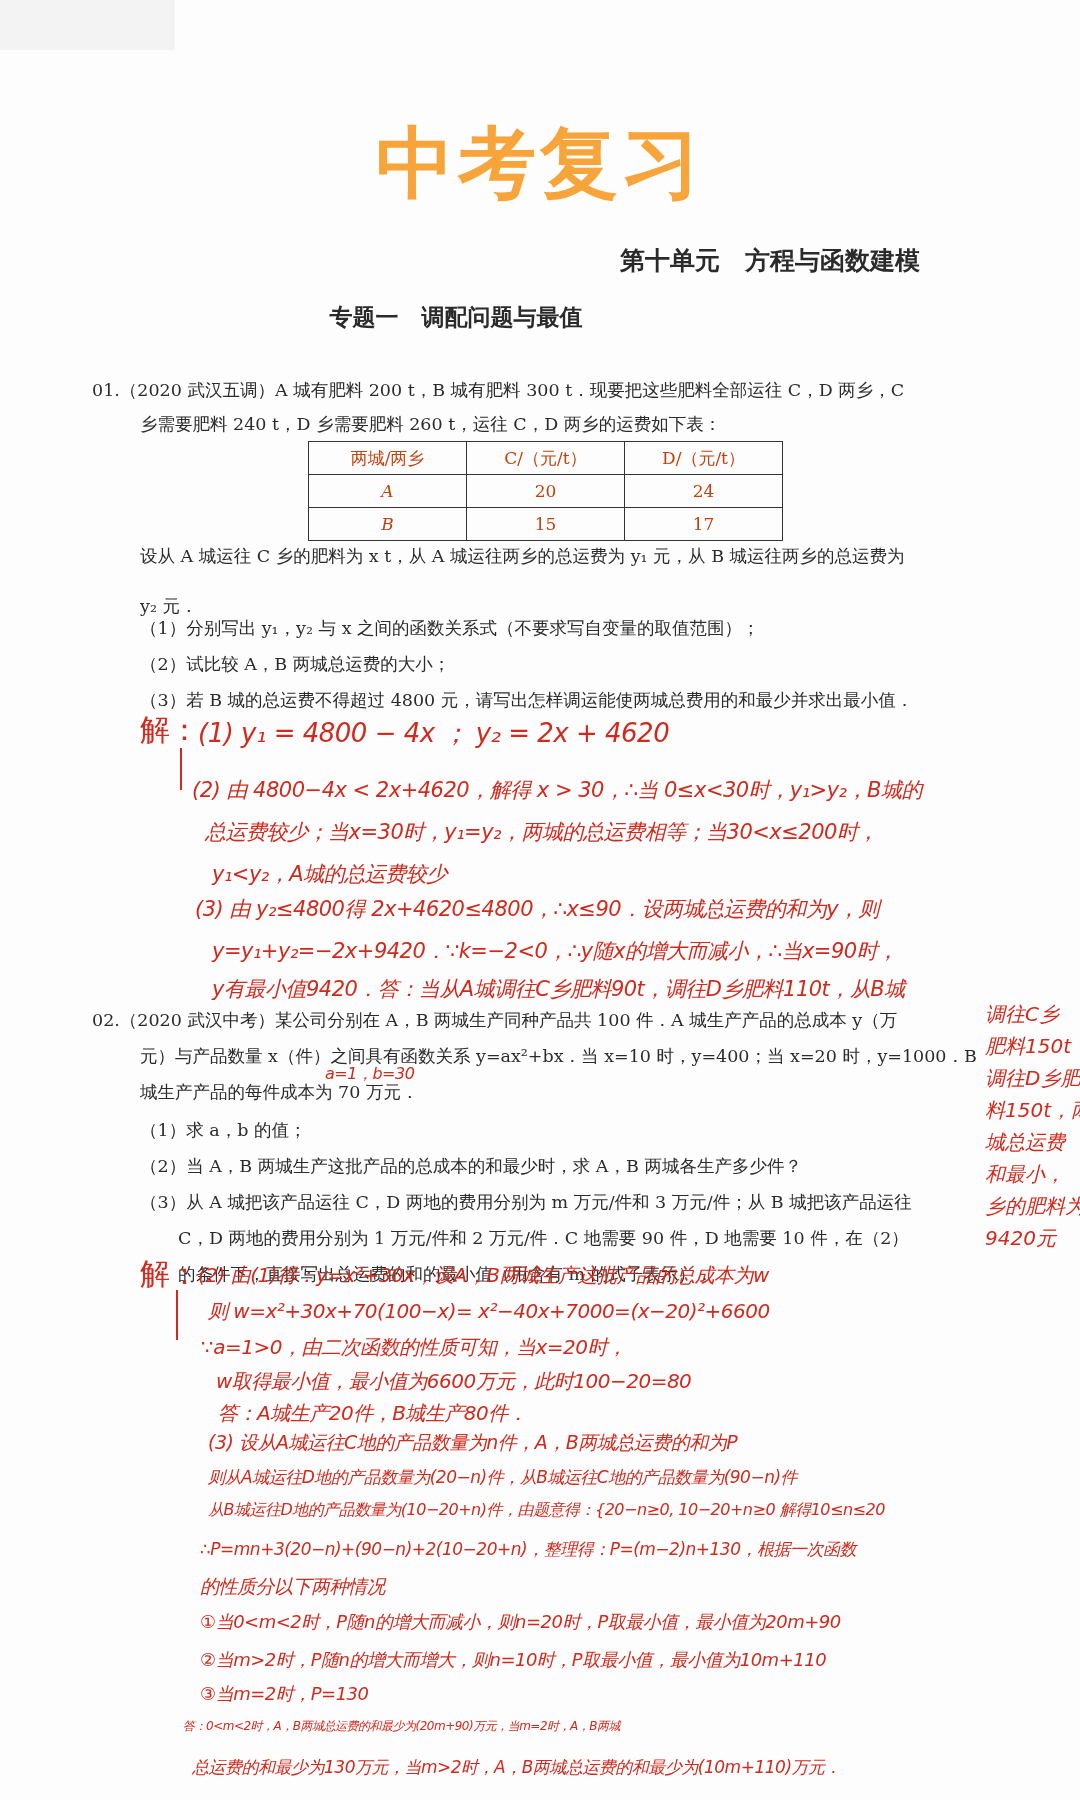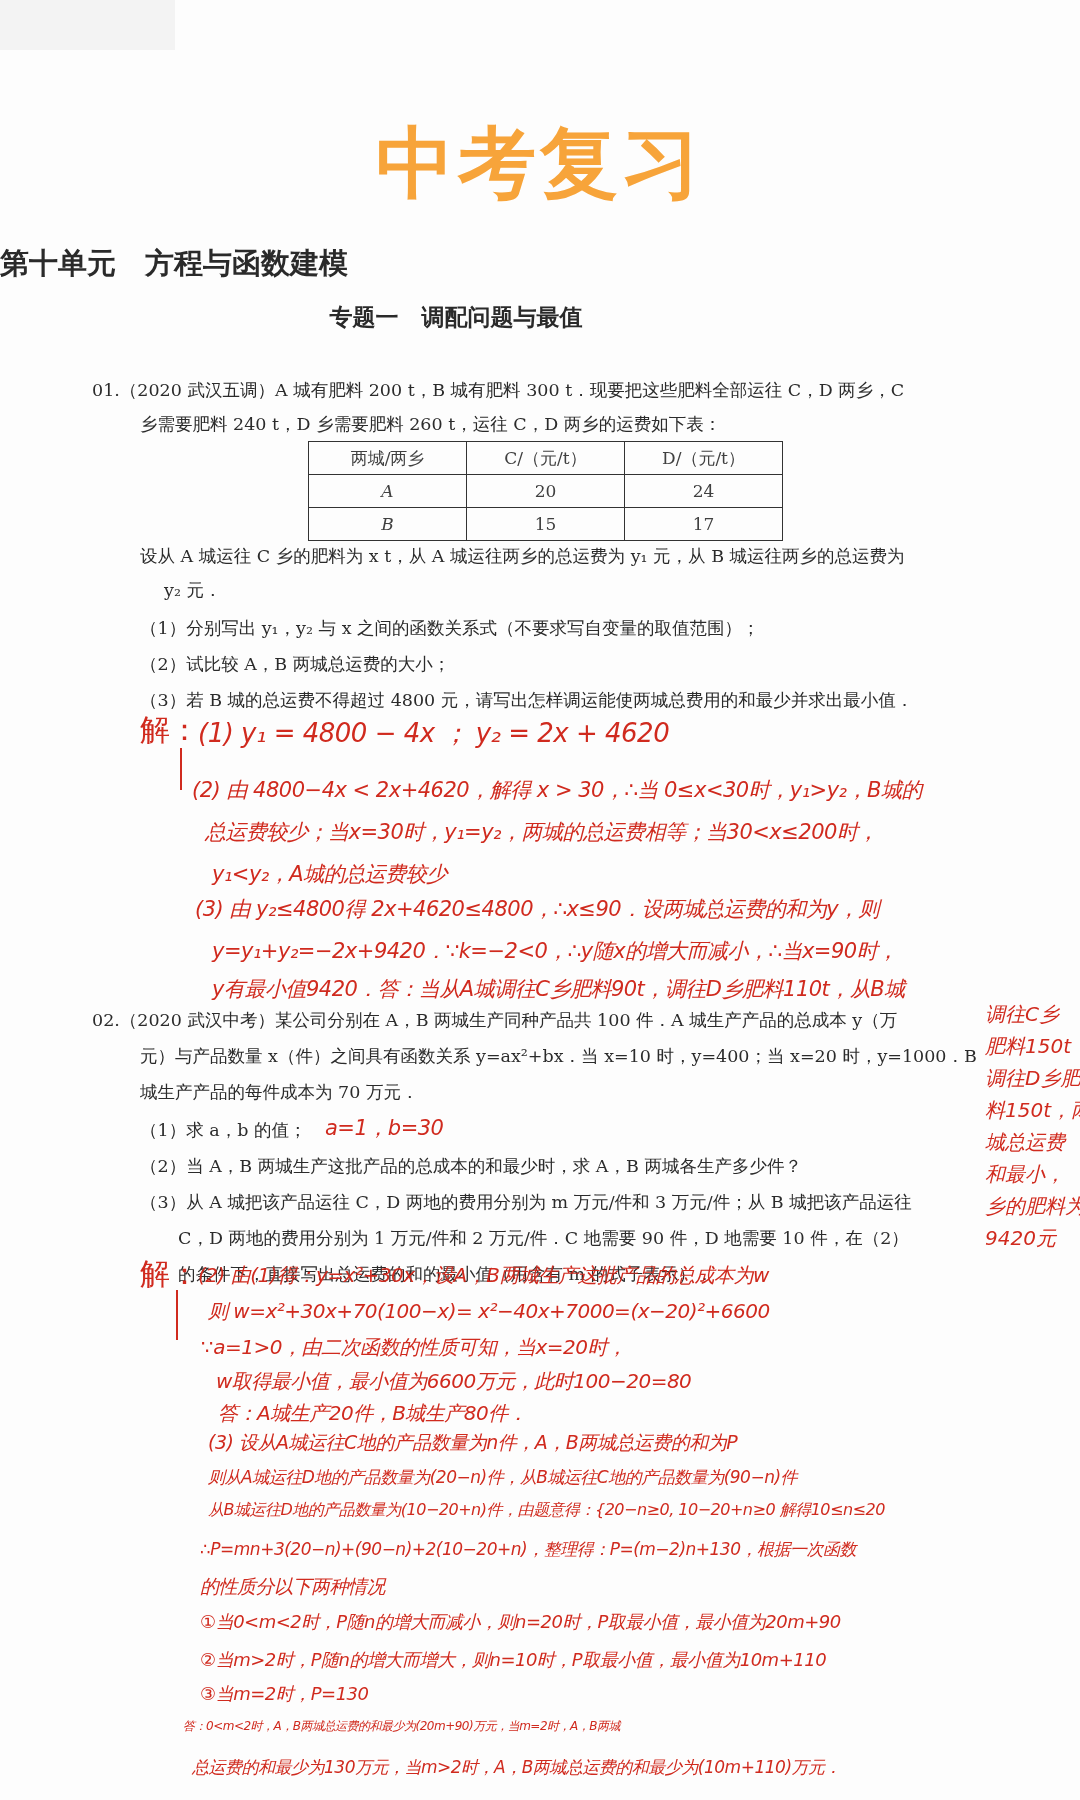--- a/index.html
+++ b/index.html
@@ -8,36 +8,36 @@
     background:#fdfdfd; position:relative;
     font-family:"DejaVu Serif","Liberation Serif",serif; color:#222;
   }
   .topshade { position:absolute; left:0; top:0; width:175px; height:50px; background:#f3f3f3; }
   .banner {
     position:absolute; left:0; width:1080px; top:112px; text-align:center;
     font-family:"DejaVu Sans","Liberation Sans",sans-serif; font-weight:bold;
     font-size:78px; letter-spacing:4px; color:#f7a43a;
   }
   .unit-title {
-    position:absolute; left:0; width:920px; top:244px; text-align:left;
-    font-family:"DejaVu Sans",sans-serif; font-weight:bold; font-size:29px; color:#2a2a2a;
+    position:absolute; left:0; width:920px; top:244px; text-align:right;
+    font-family:"DejaVu Sans",sans-serif; font-weight:bold; font-size:25px; color:#2a2a2a;
   }
   .topic-title {
     position:absolute; left:0; width:912px; top:302px; text-align:center;
     font-weight:bold; font-size:23px; color:#2a2a2a;
   }
   .printed { position:absolute; font-size:17.5px; line-height:37px; color:#2b2b2b; white-space:nowrap; }
   .hand {
     position:absolute; font-family:"DejaVu Sans",sans-serif; color:#d02a1e;
     font-size:21px; white-space:nowrap; font-style:italic; letter-spacing:-0.5px;
   }
   .hand.big { font-size:30px; font-style:normal; }
   table.cost {
     position:absolute; left:308px; top:441px; border-collapse:collapse;
-    font-size:17px; color:#404040;
+    font-size:17px; color:#c2410c;
   }
   table.cost td, table.cost th {
     border:1.5px solid #333; width:155px; height:30px; text-align:center; font-weight:normal;
   }
   .vline { position:absolute; width:2px; background:#d02a1e; }
   .sidenote { position:absolute; left:985px; top:998px; width:95px; }
   .sidenote div { font-family:"DejaVu Sans",sans-serif; color:#d02a1e; font-size:20px; line-height:32px; font-style:italic; white-space:nowrap;}
 </style>
 </head>
 <body>
@@ -65,40 +65,40 @@
   </tr>
   <tr>
     <td style="font-style:italic">B</td>
     <td>15</td>
     <td>17</td>
   </tr>
 </tbody>
   </table>
 
 <div class="printed" style="left:140px;top:538px;">设从 A 城运往 C 乡的肥料为 x t，从 A 城运往两乡的总运费为 y₁ 元，从 B 城运往两乡的总运费为</div>
-<div class="printed" style="left:140px;top:572px;margin-left:24px;">y₂ 元．</div>
+<div class="printed" style="left:140px;top:588px;">y₂ 元．</div>
 <div class="printed" style="left:140px;top:610px;">（1）分别写出 y₁，y₂ 与 x 之间的函数关系式（不要求写自变量的取值范围）；</div>
 <div class="printed" style="left:140px;top:646px;">（2）试比较 A，B 两城总运费的大小；</div>
 <div class="printed" style="left:140px;top:682px;">（3）若 B 城的总运费不得超过 4800 元，请写出怎样调运能使两城总费用的和最少并求出最小值．</div>
 
 <div class="hand big" style="left:140px;top:710px;">解：</div>
 <div class="vline" style="left:180px;top:748px;height:42px;"></div>
 <div class="hand" style="left:198px;top:716px;font-size:26px;">(1) y₁ = 4800 − 4x ； y₂ = 2x + 4620</div>
 <div class="hand" style="left:192px;top:776px;">(2) 由 4800−4x &lt; 2x+4620，解得 x &gt; 30，∴当 0≤x&lt;30时，y₁&gt;y₂，B城的</div>
 <div class="hand" style="left:205px;top:818px;">总运费较少；当x=30时，y₁=y₂，两城的总运费相等；当30&lt;x≤200时，</div>
 <div class="hand" style="left:212px;top:860px;">y₁&lt;y₂，A城的总运费较少</div>
 <div class="hand" style="left:195px;top:895px;">(3) 由 y₂≤4800得 2x+4620≤4800，∴x≤90．设两城总运费的和为y，则</div>
 <div class="hand" style="left:212px;top:937px;">y=y₁+y₂=−2x+9420．∵k=−2&lt;0，∴y随x的增大而减小，∴当x=90时，</div>
 <div class="hand" style="left:212px;top:975px;">y有最小值9420．答：当从A城调往C乡肥料90t，调往D乡肥料110t，从B城</div>
 
 <div class="printed" style="left:92px;top:1002px;">02.（2020 武汉中考）某公司分别在 A，B 两城生产同种产品共 100 件．A 城生产产品的总成本 y（万</div>
 <div class="printed" style="left:140px;top:1038px;">元）与产品数量 x（件）之间具有函数关系 y=ax²+bx．当 x=10 时，y=400；当 x=20 时，y=1000．B</div>
 <div class="printed" style="left:140px;top:1074px;">城生产产品的每件成本为 70 万元．</div>
 <div class="printed" style="left:140px;top:1112px;">（1）求 a，b 的值；</div>
-<div class="hand" style="left:325px;top:1114px;font-size:21px;">a=1，b=30</div>
+<div class="hand" style="left:325px;top:1064px;font-size:16px;">a=1，b=30</div>
 <div class="printed" style="left:140px;top:1148px;">（2）当 A，B 两城生产这批产品的总成本的和最少时，求 A，B 两城各生产多少件？</div>
 <div class="printed" style="left:140px;top:1184px;">（3）从 A 城把该产品运往 C，D 两地的费用分别为 m 万元/件和 3 万元/件；从 B 城把该产品运往</div>
 <div class="printed" style="left:178px;top:1220px;">C，D 两地的费用分别为 1 万元/件和 2 万元/件．C 地需要 90 件，D 地需要 10 件，在（2）</div>
 <div class="printed" style="left:178px;top:1256px;">的条件下，直接写出总运费的和的最小值（用含有 m 的式子表示）．</div>
 
 <div class="hand big" style="left:140px;top:1254px;">解：</div>
 <div class="vline" style="left:176px;top:1290px;height:50px;"></div>
 <div class="hand" style="left:198px;top:1262px;font-size:20px;">(2) 由(1)得：y=x²+30x，设A，B两城生产这批产品的总成本为w</div>
 <div class="hand" style="left:208px;top:1298px;font-size:20px;">则 w=x²+30x+70(100−x)= x²−40x+7000=(x−20)²+6600</div>
 <div class="hand" style="left:201px;top:1334px;font-size:20px;">∵a=1&gt;0，由二次函数的性质可知，当x=20时，</div>

